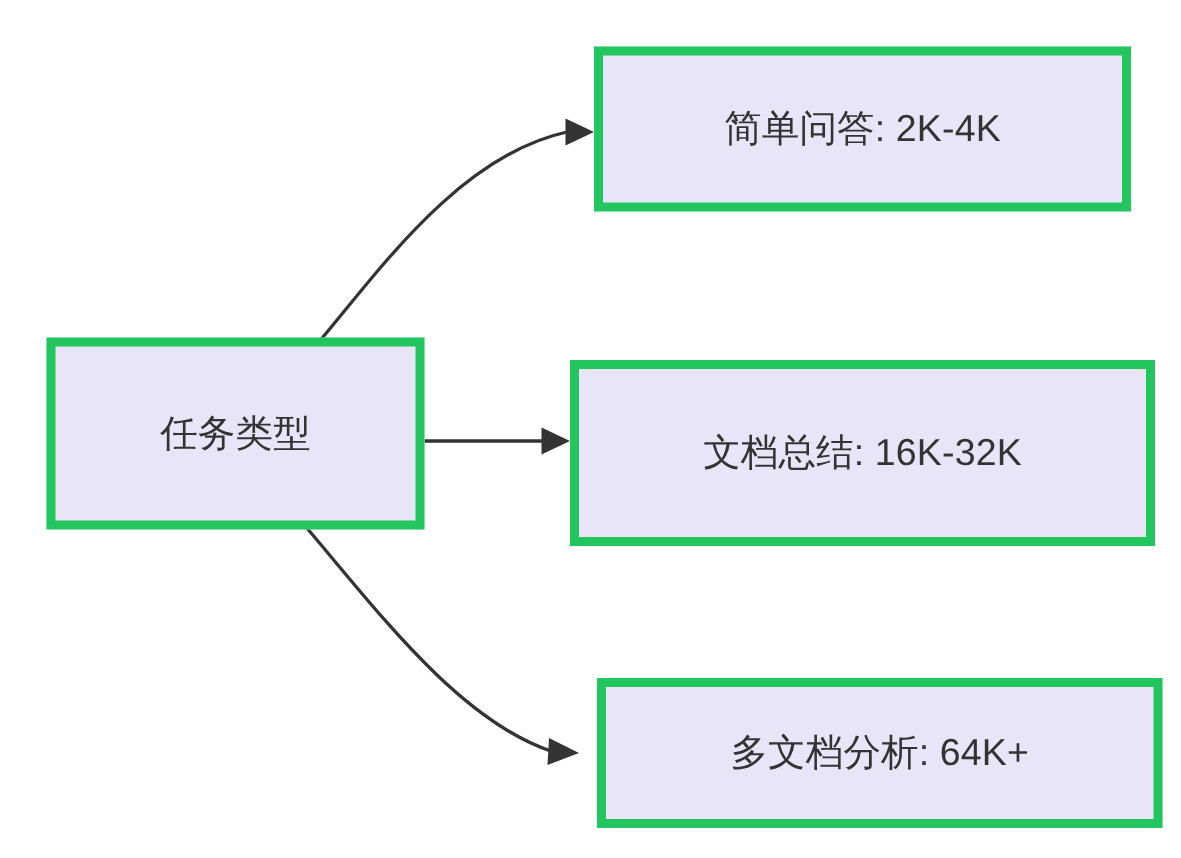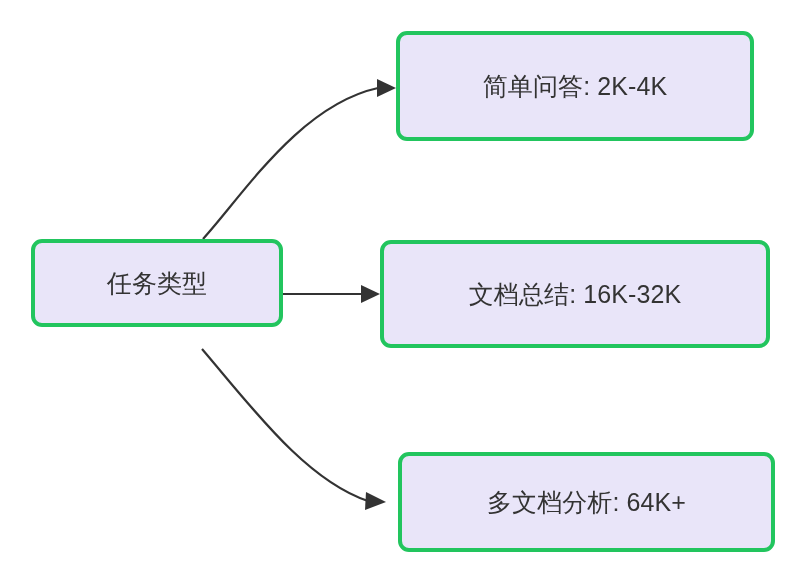--- a/index.html
+++ b/index.html
@@ -24,52 +24,52 @@
     left: 0;
     top: 0;
     width: 787px;
     height: 572px;
     pointer-events: none;
   }
   .node {
     position: absolute;
     box-sizing: border-box;
     background: #e9e5f9;
-    border: 4px solid #22c55e;
-    border-radius: 11px;
+    border: 6px solid #22c55e;
+    border-radius: 0;
     display: flex;
     align-items: center;
     justify-content: center;
     text-align: center;
   }
   .node-label {
     color: #333333;
     font-size: 25px;
     line-height: 1.2;
     font-weight: 400;
     letter-spacing: 0.1px;
     white-space: nowrap;
   }
   #node-task-type {
     left: 31px;
-    top: 239px;
+    top: 225px;
     width: 252px;
-    height: 88px;
+    height: 128px;
   }
   #node-simple-qa {
     left: 396px;
     top: 31px;
     width: 358px;
     height: 110px;
   }
   #node-doc-summary {
     left: 380px;
     top: 240px;
     width: 390px;
-    height: 108px;
+    height: 124px;
   }
   #node-multi-doc {
     left: 386px;
     top: 452px;
     width: 377px;
     height: 100px;
     margin-left: 12px;
   }
   .edge-path {
     fill: none;

